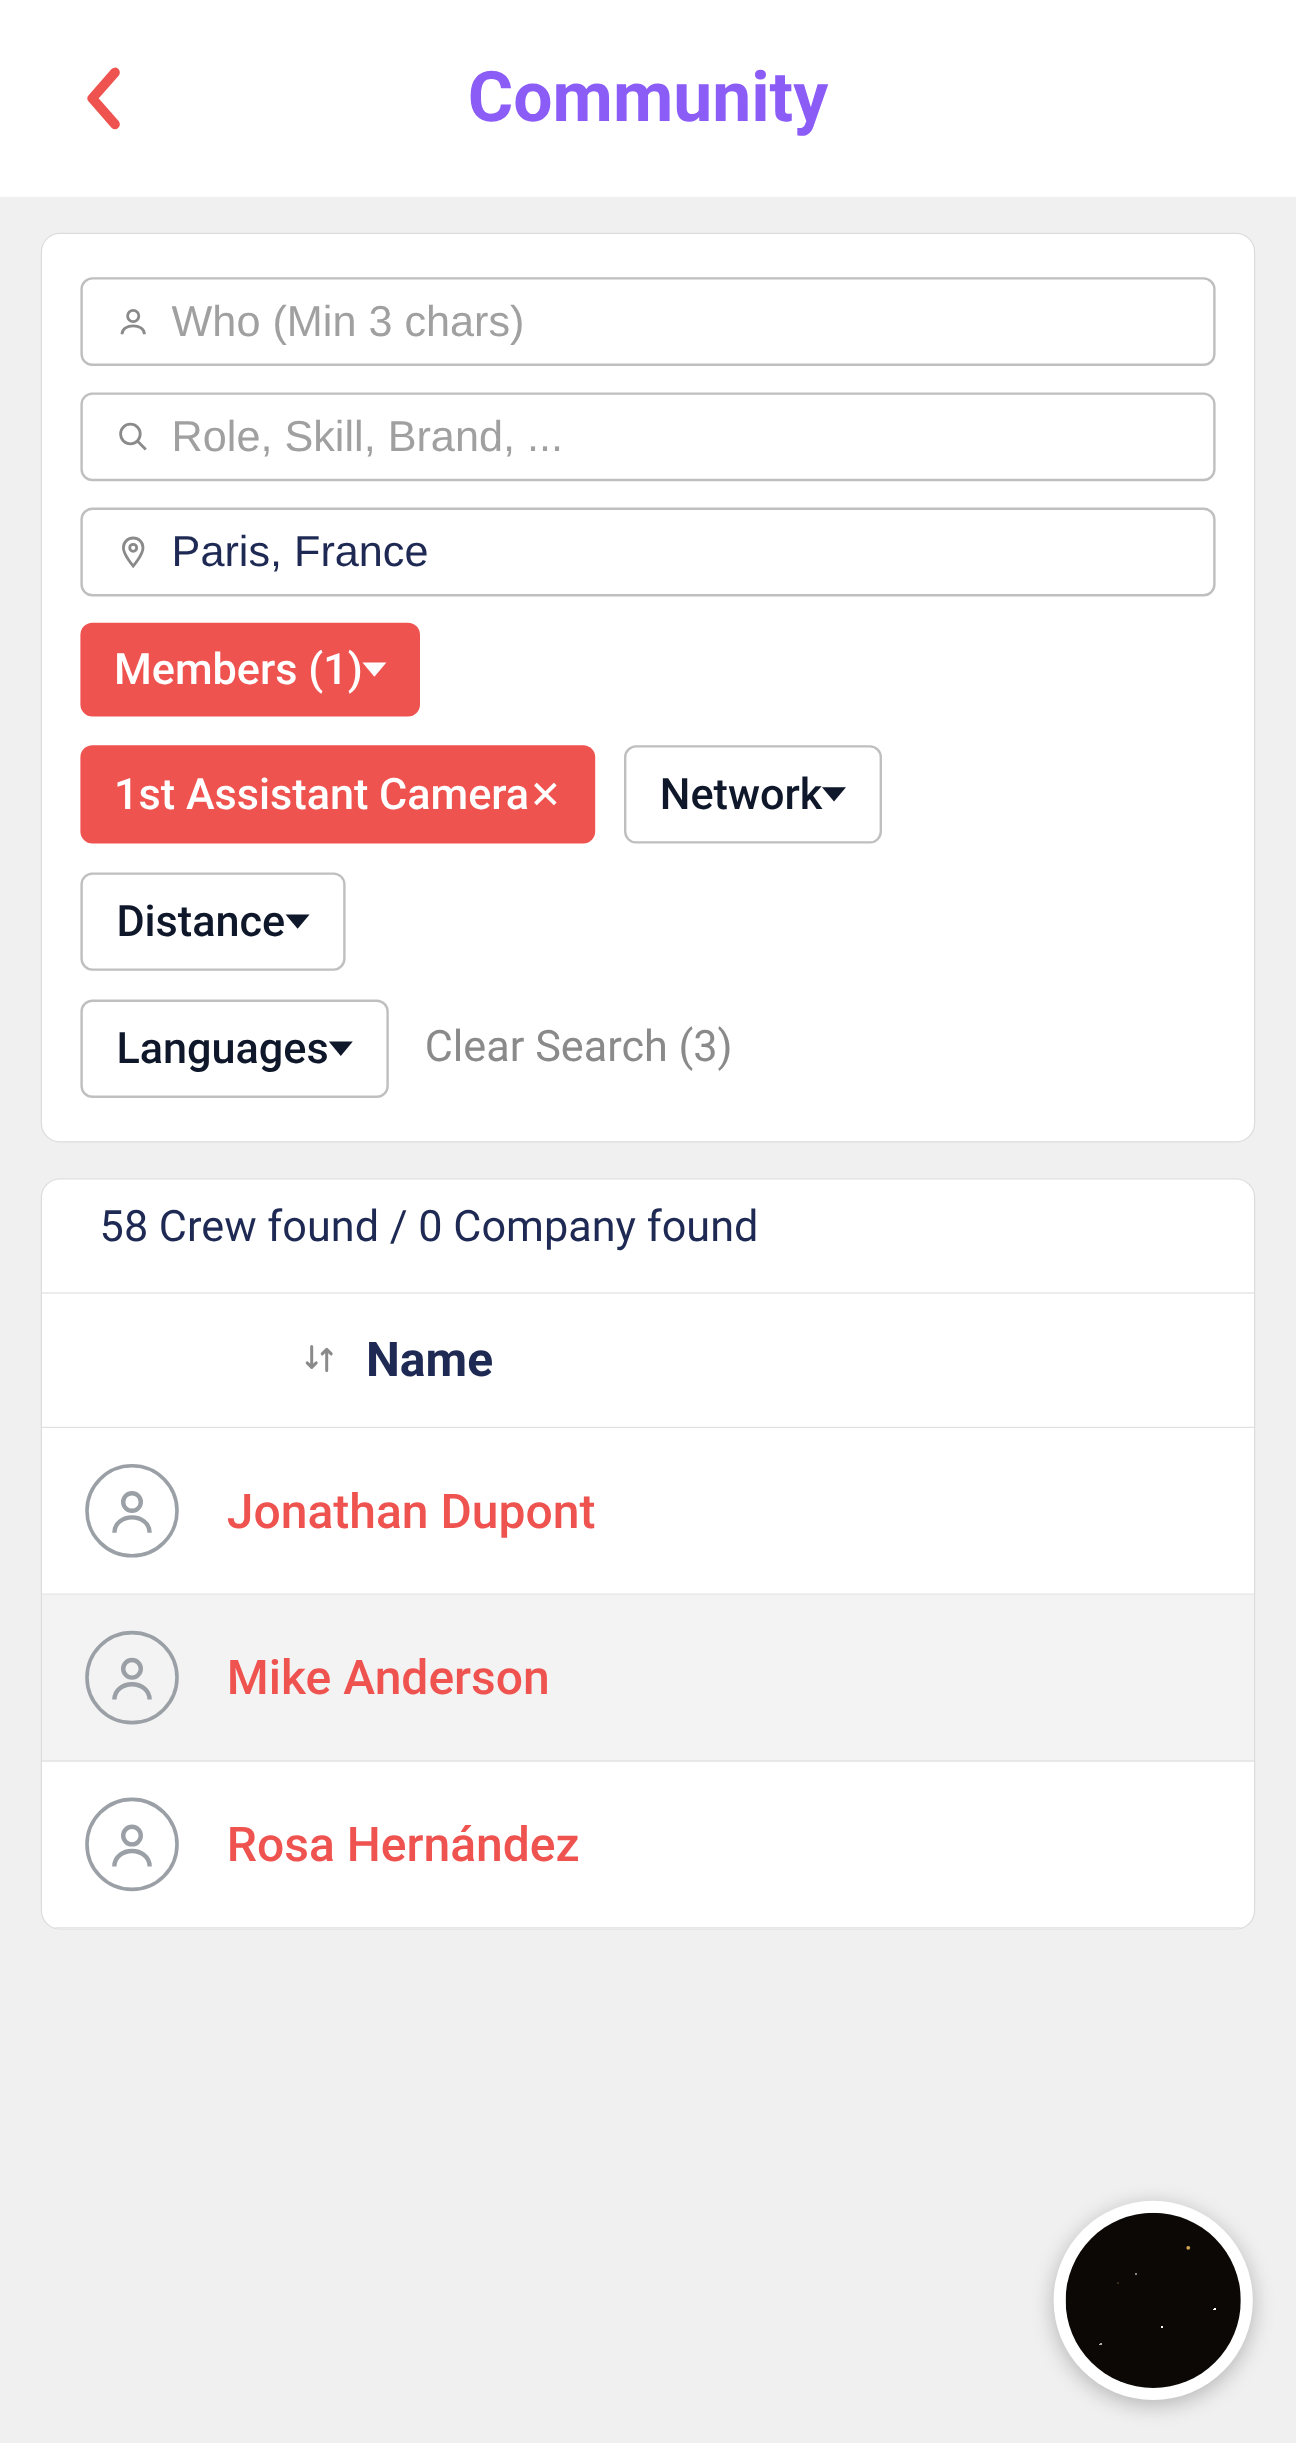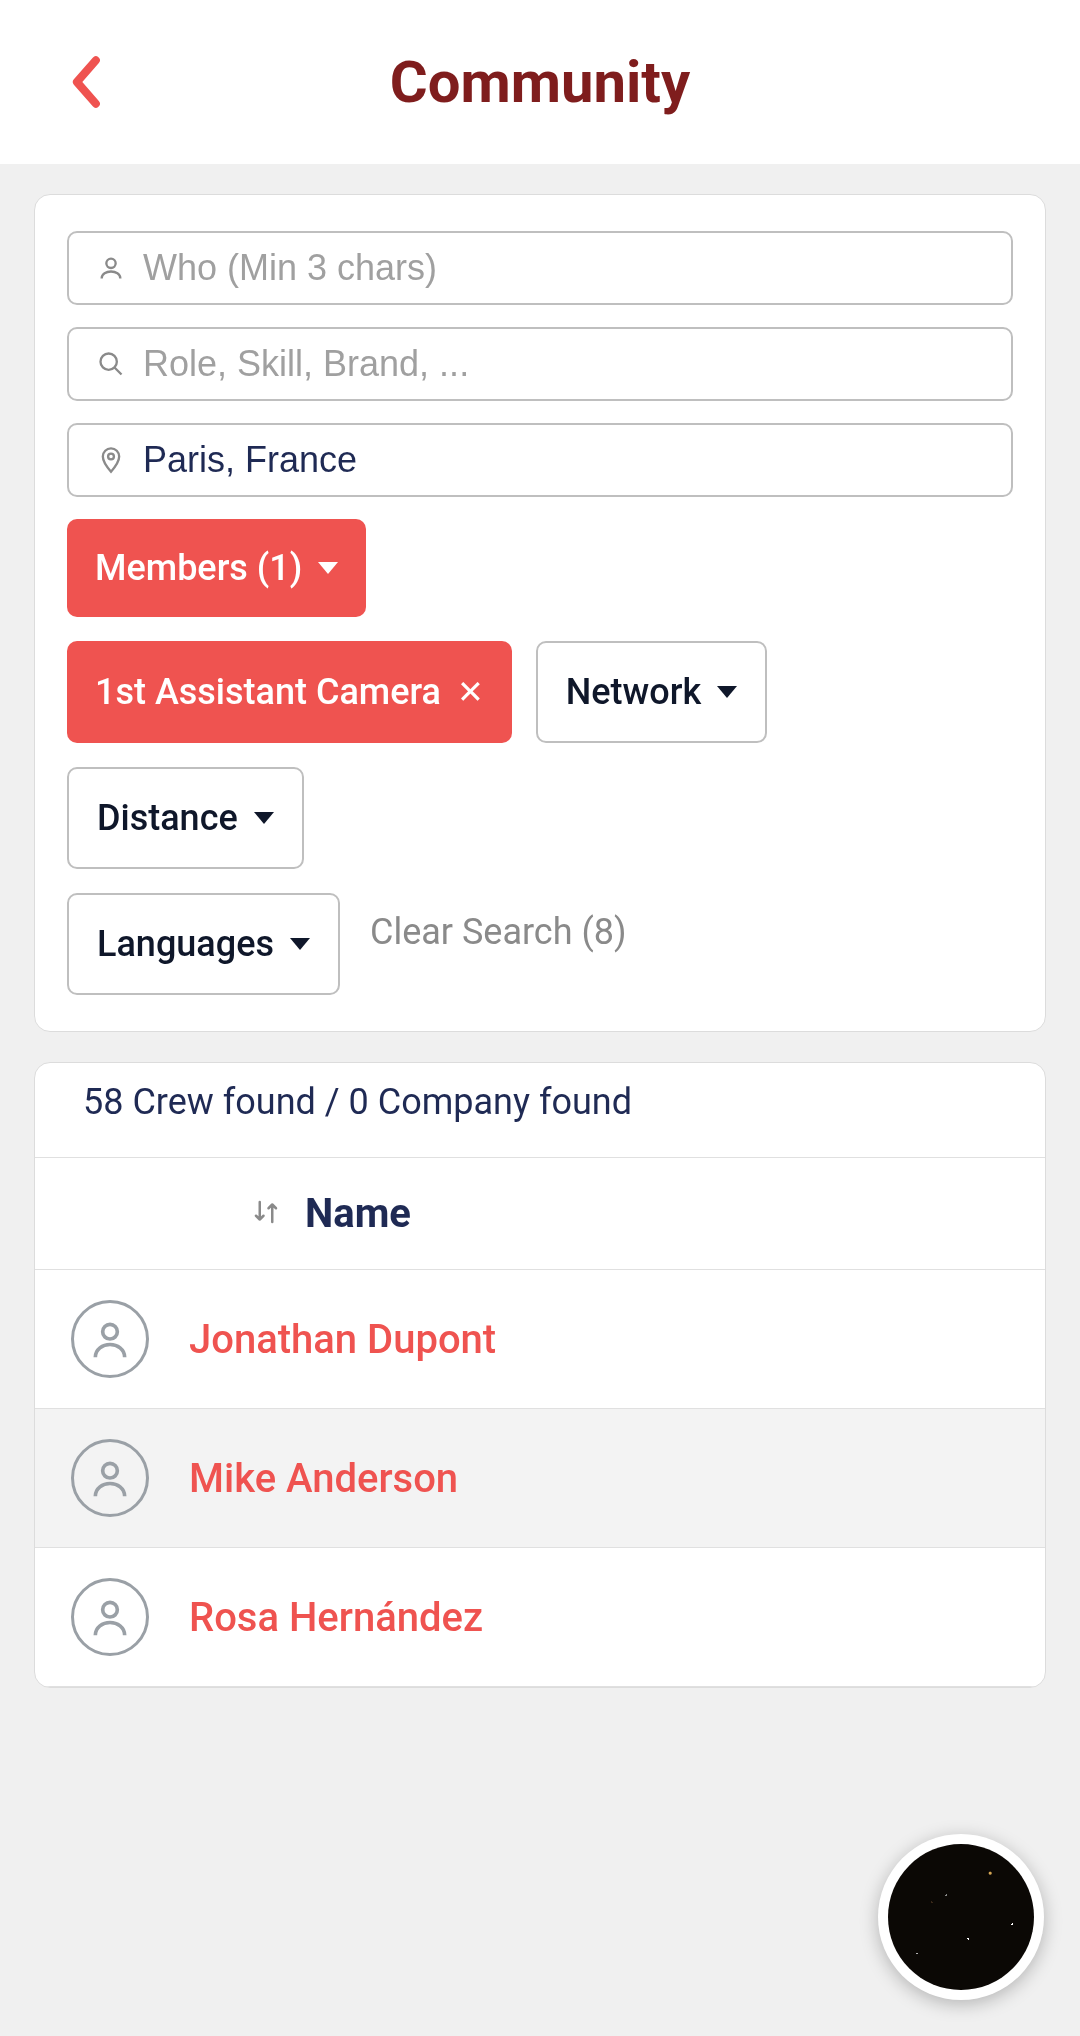--- a/index.html
+++ b/index.html
@@ -27,21 +27,21 @@
       display: flex;
       align-items: center;
       justify-content: center;
       cursor: pointer;
     }
     .header-title {
       flex: 1;
       text-align: center;
       font-size: 58px;
       font-weight: 700;
-      color: #7f1d1d;
+      color: #8b5cf6;
     }
     .content {
       padding: 30px 34px;
     }
     .card {
       background: #ffffff;
       border: 1px solid #dcdcdc;
       border-radius: 16px;
       padding: 36px 32px;
     }
@@ -78,25 +78,24 @@
     .chips-row {
       display: flex;
       flex-wrap: wrap;
       gap: 24px;
       margin-top: 12px;
     }
     .chip {
       display: inline-flex;
       align-items: center;
       border-radius: 10px;
-      padding: 28px 28px;
+      padding: 18px 28px;
       font-size: 36px;
       font-weight: 500;
       cursor: pointer;
-      gap: 16px;
     }
     .chip-red {
       background: #ef5350;
       color: #ffffff;
       border: none;
     }
     .chip-outline {
       background: #ffffff;
       color: #0f172a;
       border: 2px solid #bfbfbf;
@@ -254,21 +253,21 @@
         <span class="caret-down"></span>
       </div>
     </div>
 
     <div class="chips-row" style="margin-top:24px;">
       <div class="chip chip-outline">
         <span>Languages</span>
         <span class="caret-down"></span>
       </div>
       <div class="clear-search">
-        <span>Clear Search (8)</span>
+        <span>Clear Search (3)</span>
       </div>
     </div>
   </div>
 
   <div class="results-card">
     <div class="summary-row">58 Crew found / 0 Company found</div>
     <div class="sort-header">
       <span class="sort-icon-spacer"></span>
       <span class="sort-icon">
         <svg viewBox="0 0 24 24" width="30" height="30">

